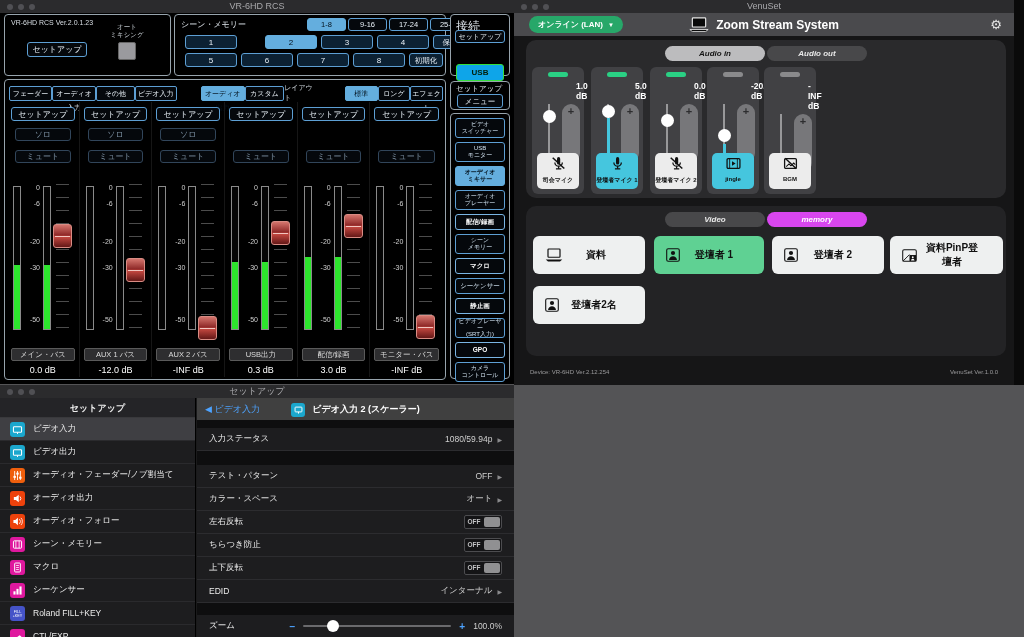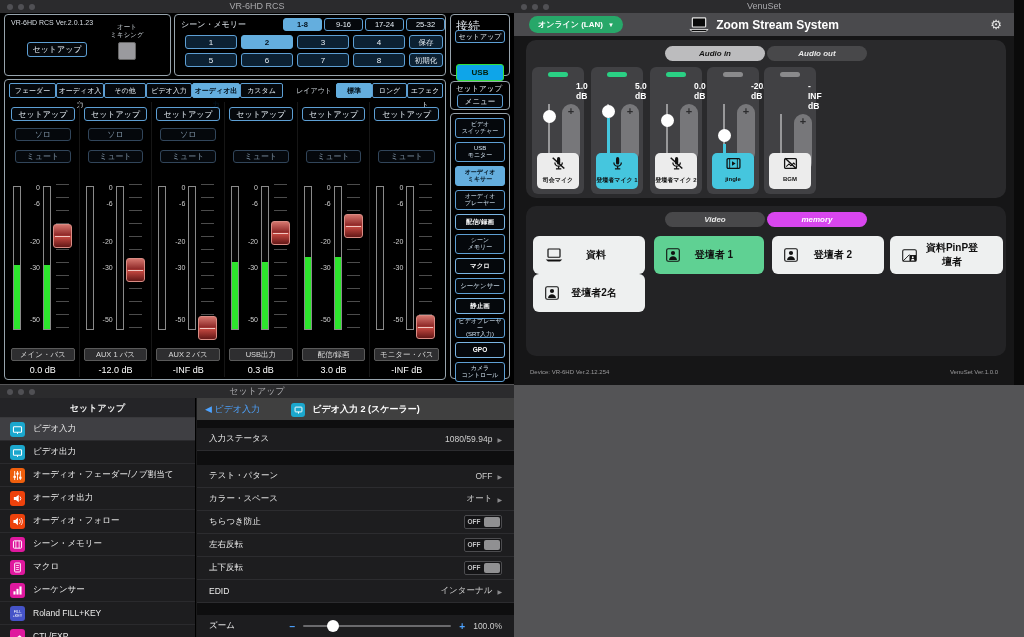--- a/index.html
+++ b/index.html
@@ -8,21 +8,21 @@
   .window { position:absolute; }
   .titlebar { position:absolute; left:0; top:0; right:0; height:13px; background:#2b2b2d; color:#a8a8ab; font-size:9px; text-align:center; line-height:13px; }
   .dots { position:absolute; left:7px; top:4px; display:flex; gap:5px; }
   .dot { width:6px; height:6px; border-radius:50%; background:#505054; }
 
   
   #win-vr { left:0; top:0; width:514px; height:384px; background:#000; }
   .vrpanel { position:absolute; border:1px solid #97a4ad; border-radius:4px; background:#000; }
   .vrbtn { border:1px solid #5d9fd4; border-radius:3px; background:#05080c; color:#e8f0f7; font-size:8px; text-align:center; position:absolute; }
   .vrbtn.dim { border-color:#31455a; color:#7f93a5; }
-  .sel { background:#64aede !important; border-color:#64aede !important; color:#03121d !important; font-weight:bold; }
+  .sel { background:#64aede !important; border-color:#64aede !important; color:#03121d !important; font-weight:normal;margin-left:24px; }
   #p-info { left:4px; top:14px; width:167px; height:62px; }
   .ver-text { position:absolute; left:6px; top:4px; font-size:7px; color:#d8dee4; }
   #info-setup { left:22px; top:27px; width:60px; height:15px; line-height:14px; }
   .automix { position:absolute; left:96px; top:8px; width:52px; font-size:6.5px; color:#cfd6dc; text-align:center; white-space:pre-line; line-height:1.3; }
   .automix-box { position:absolute; left:113px; top:27px; width:18px; height:18px; background:#9a9a9e; border:1px solid #666; border-radius:2px; }
   #p-scene { left:174px; top:14px; width:272px; height:62px; }
   .scene-title { position:absolute; left:6px; top:4px; font-size:8px; color:#dfe6ec; }
   .banks { position:absolute; left:108px; top:3px; display:flex; gap:2px; }
   .bank { width:39px; height:13px; line-height:12px; position:static; font-size:7.5px; }
   .slot-row { position:absolute; left:10px; display:flex; gap:4px; }
@@ -99,21 +99,21 @@
   .pm span { line-height:14px; }
   .vbtn { position:absolute; left:5px; right:5px; bottom:5px; height:36px; background:#ececec; border-radius:5px; text-align:center; padding-top:3px; }
   .act .vbtn { background:#45c6de; }
   .vbtn .vlbl { display:block; font-size:6px; font-weight:bold; color:#111; margin-top:1px; }
   #mem-panel { top:206px; height:150px; background:#232325; }
   #mem-panel .seg { top:6px; }
   .membtn { position:absolute; height:38px; background:#eef0f0; border-radius:6px; display:flex; align-items:center; color:#111; font-weight:bold; font-size:10px; }
   .membtn.mact { background:#5fd193; }
   .membtn svg { margin:0 8px 0 12px; }
   .membtn .mlbl { flex:1; text-align:center; margin-right:24px; }
-  .mrow1 { top:30px; } .mrow2 { top:68px; }
+  .mrow1 { top:30px; } .mrow2 { top:80px; }
   .m1{left:7px;width:112px} .m2{left:128px;width:110px} .m3{left:246px;width:112px} .m4{left:364px;width:113px} .m5{left:7px;width:112px}
   .vn-footer { position:absolute; left:16px; right:16px; bottom:10px; display:flex; justify-content:space-between; font-size:6px; color:#9a9a9c; }
 
   
   #win-setup { left:0; top:385px; width:514px; height:252px; background:#1a1a1b; }
   .su-side { position:absolute; left:0; top:13px; bottom:0; width:196px; background:#1d1d1f; border-right:1px solid #000; }
   .su-side-h { height:20px; line-height:20px; text-align:center; font-size:9px; font-weight:bold; color:#ededed; background:#242427; border-bottom:1px solid #39393c; }
   .su-item { height:23px; display:flex; align-items:center; gap:8px; padding-left:10px; border-bottom:1px solid #2a2a2d; font-size:8.5px; color:#ebebeb; }
   .su-item.selected { background:#3f3f43; }
   .su-ic { width:15px; height:15px; border-radius:3px; flex:none; display:flex; align-items:center; justify-content:center; }
@@ -733,28 +733,28 @@
       <span class="su-lab">テスト・パターン</span>
       <span class="su-val">OFF</span>
       <span class="chv">▶</span>
     </div>
     <div class="su-row">
       <span class="su-lab">カラー・スペース</span>
       <span class="su-val">オート</span>
       <span class="chv">▶</span>
     </div>
     <div class="su-row">
-      <span class="su-lab">ちらつき防止</span>
+      <span class="su-lab">左右反転</span>
       <span class="tgl">
           <span class="tgl-l">OFF</span>
           <span class="tgl-k"></span>
         </span>
     </div>
     <div class="su-row">
-      <span class="su-lab">左右反転</span>
+      <span class="su-lab">ちらつき防止</span>
       <span class="tgl">
           <span class="tgl-l">OFF</span>
           <span class="tgl-k"></span>
         </span>
     </div>
     <div class="su-row">
       <span class="su-lab">上下反転</span>
       <span class="tgl">
           <span class="tgl-l">OFF</span>
           <span class="tgl-k"></span>

